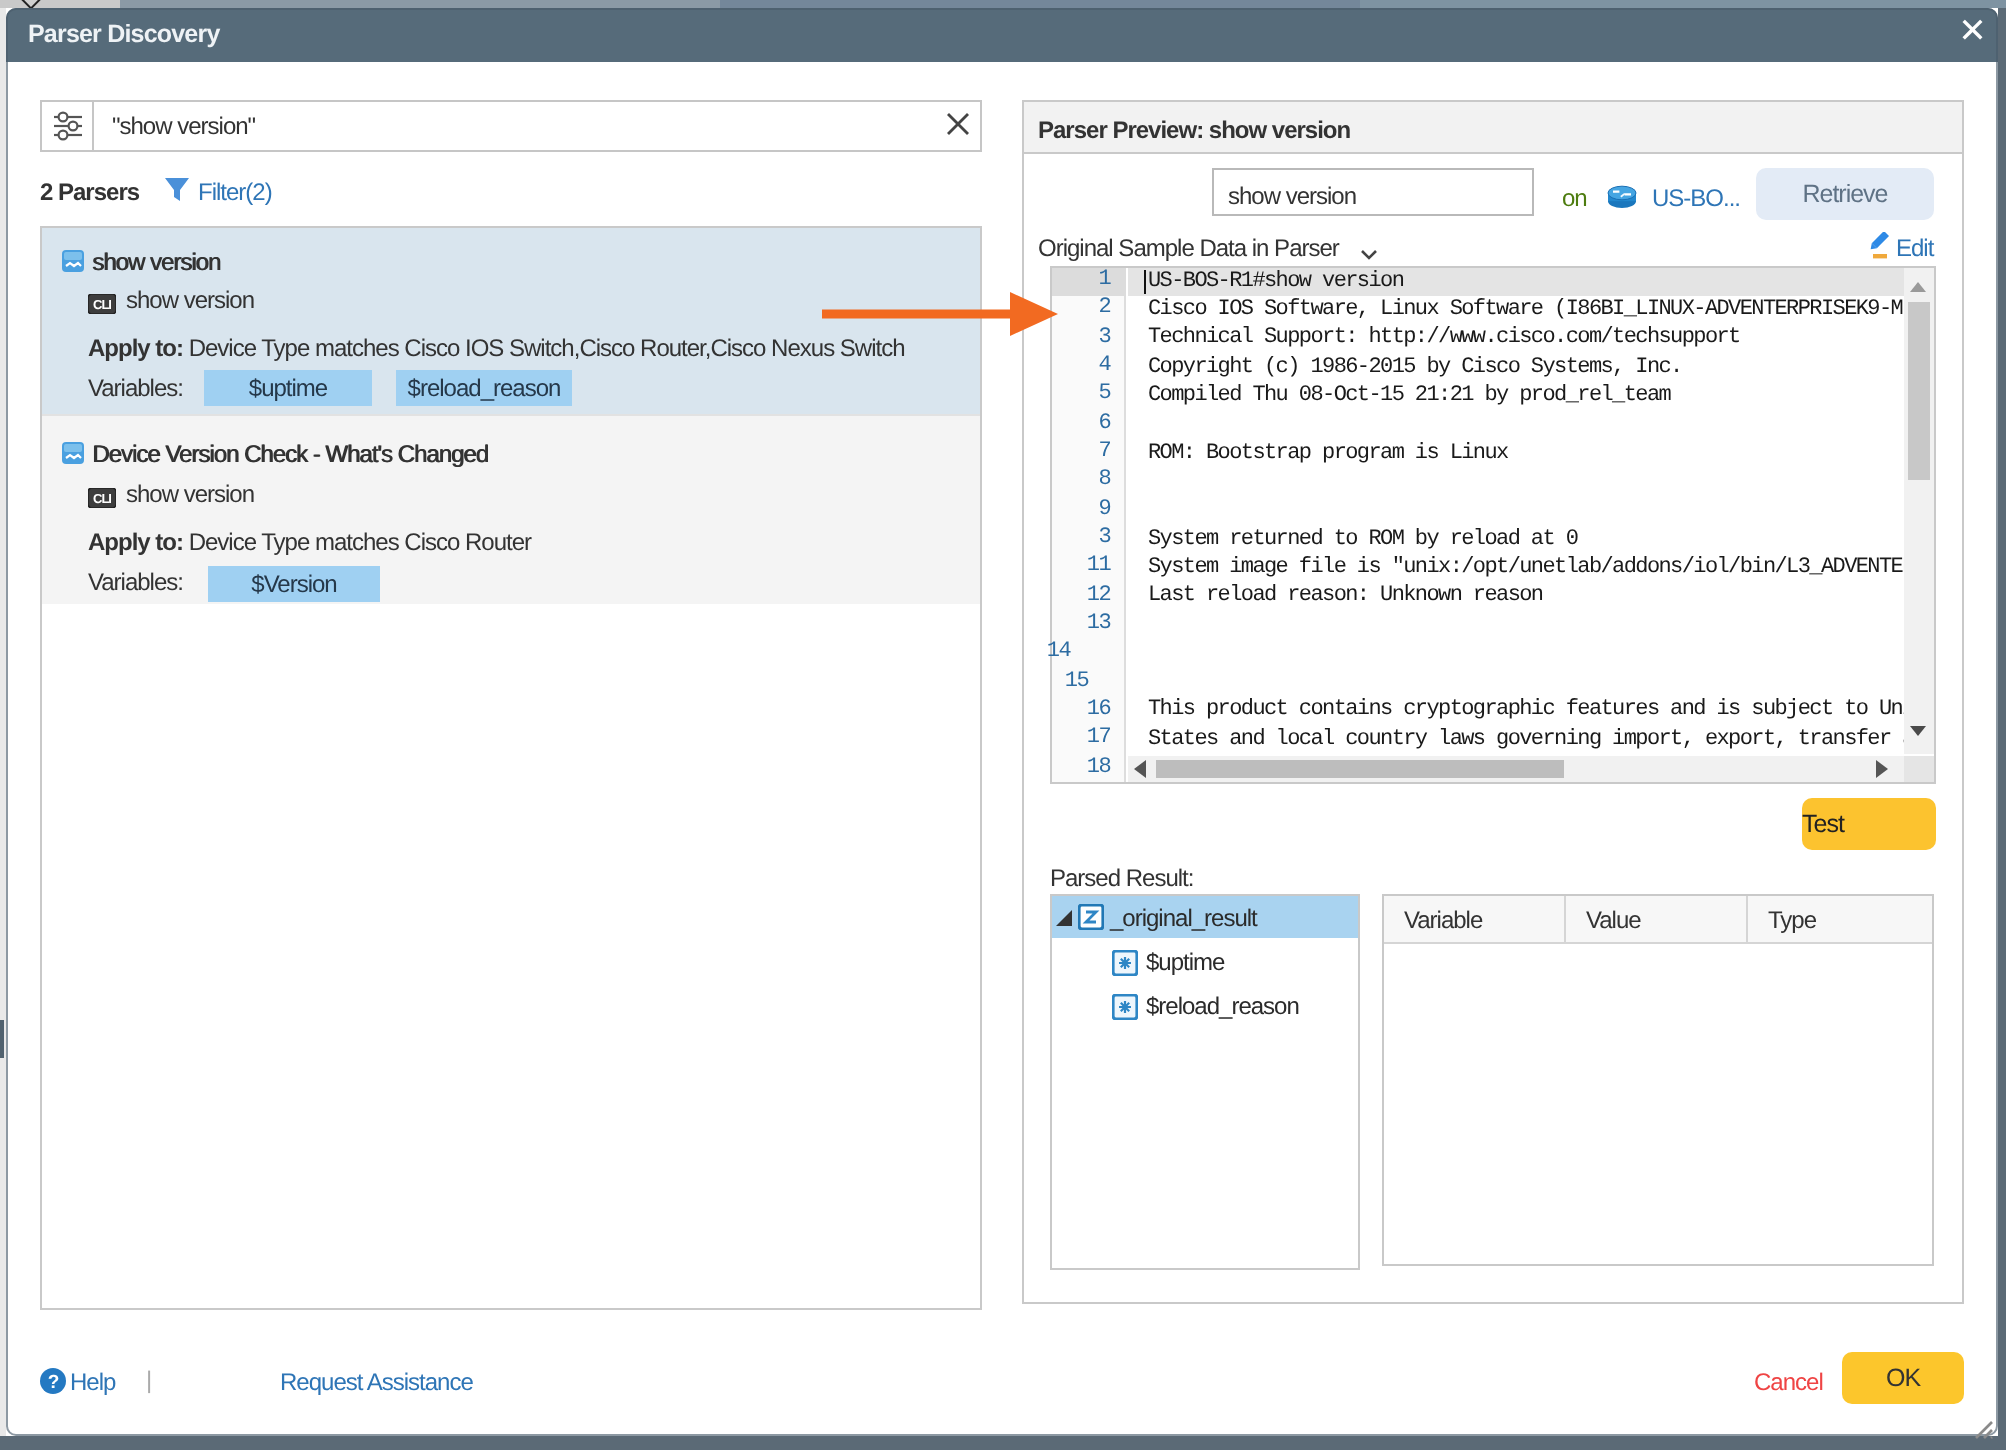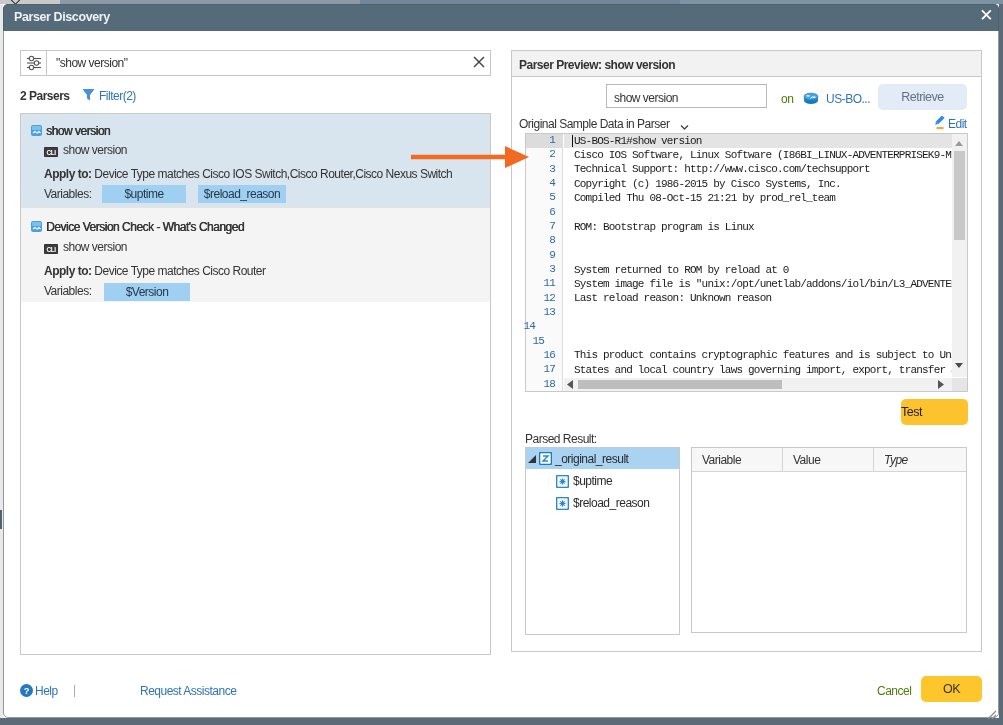--- a/index.html
+++ b/index.html
@@ -68,21 +68,21 @@
 
 #tablebox { left:691px; top:447px; width:276px; height:186px; border:1px solid #c9c9c9; background:#fff; }
 #thdr { left:692px; top:448px; width:274px; height:24px; background:#f7f7f7; border-bottom:1px solid #d5d5d5; }
 .th { position:absolute; font-size:12px; color:#333; top:453px; }
 .thsep { position:absolute; width:1px; height:24px; background:#d5d5d5; top:448px; }
 
 #helpicon { left:20px; top:684px; }
 #helptext { left:35px; top:684px; font-size:12px; color:#2e75b6; }
 #fsep { left:73px; top:683px; font-size:12px; color:#aaa; }
 #reqtext { left:93px; top:684px; font-size:12px; color:#2e75b6;margin-left:47px; }
-#cancel { left:877px; top:684px; font-size:12px; color:#4d7c0f;text-align:center; }
+#cancel { left:877px; top:684px; font-size:12px; color:#ef4444;text-align:center; }
 #okbtn { left:921px; top:676px; width:61px; height:26px; background:#fcc62c; border-radius:5px; font-size:12.5px; color:#333; text-align:center; line-height:26px; }
 #grip { left:987px; top:710px; }
 #arrow { left:405px; top:143px; }
 </style>
 </head>
 <body>
 <div class="abs" id="bgtop"></div>
 <div class="abs" id="bgbot"></div>
 <div class="abs" id="bgright"></div>
 <div class="abs" id="bgleft"></div>
@@ -256,21 +256,21 @@
 <div class="treetext" style="left:573px; top:474px;">$uptime</div>
 <svg class="abs" style="left:556px; top:497px;" width="13" height="13">
     <rect x="0.5" y="0.5" width="12" height="12" rx="1.5" fill="#eef6fc" stroke="#2e86c5" stroke-width="1.6"></rect>
     <path d="M6.5,3.5 v6 M3.5,6.5 h6 M4.4,4.4 l4.2,4.2 M8.6,4.4 l-4.2,4.2" stroke="#2e86c5" stroke-width="1.1" fill="none"></path>
   </svg>
 <div class="treetext" style="left:573px; top:496px;">$reload_reason</div>
 <div class="abs" id="tablebox"></div>
 <div class="abs" id="thdr"></div>
 <div class="th" style="left:702px;">Variable</div>
 <div class="th" style="left:793px;">Value</div>
-<div class="th" style="left:884px;font-style:italic;">Type</div>
+<div class="th" style="left:884px;">Type</div>
 <div class="thsep" style="left:782px;"></div>
 <div class="thsep" style="left:873px;"></div>
 
 <svg class="abs" id="helpicon" width="13" height="13">
     <circle cx="6.5" cy="6.5" r="6.5" fill="#2479c2"></circle>
     <text x="6.5" y="10" font-size="9.5" font-weight="bold" fill="#fff" text-anchor="middle" font-family="Liberation Sans">?</text>
   </svg>
 <div class="abs" id="helptext">Help</div>
 <div class="abs" id="fsep">|</div>
 <div class="abs" id="reqtext">Request Assistance</div>

